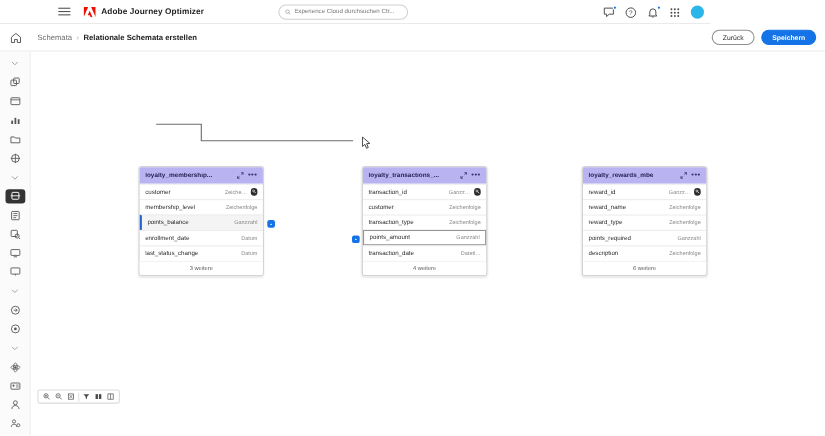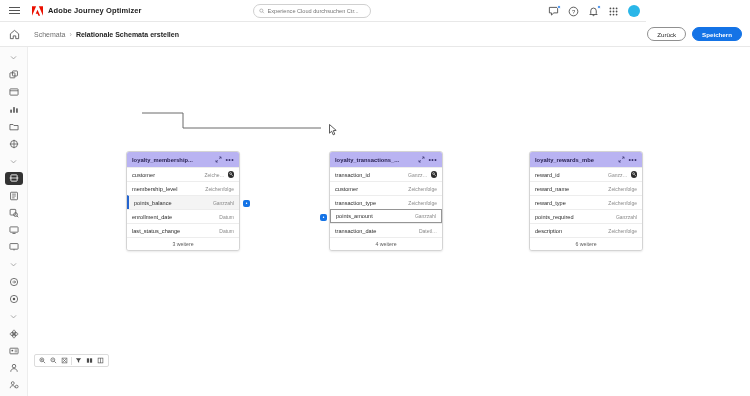--- a/index.html
+++ b/index.html
@@ -8,21 +8,21 @@
     font-family: "Liberation Sans", sans-serif;
     background: #ffffff;
     overflow: hidden;
   }
   .app { position: relative; width: 750px; height: 396px; background:#fff; }
 
   
   .topbar {
     position: absolute; top:0; left:0; width:646px; height:22px;
     background:#fff; border-bottom:1px solid #e8e8e8;
-    display:flex; align-items:center;
+    display:flex; align-items:center;padding-left:44px;
   }
   .hamburger { width:28px; height:22px; display:flex; align-items:center; justify-content:center; cursor:pointer; }
   .hamburger span { display:block; width:11px; height:1px; background:#555; box-shadow:0 3px 0 #555, 0 -3px 0 #555; }
   .brand { display:flex; align-items:center; gap:5px; margin-left:4px; }
   .adobe-logo { width:11px; height:10px; display:block; }
   .brand-name { font-size:7.5px; color:#1c1c1c; font-weight:600; letter-spacing:0.1px; }
   .search-wrap {
     position:absolute; left:253px; top:4px; width:118px; height:14px;
     border:1px solid #d0d0d0; border-radius:8px; background:#fff;
     display:flex; align-items:center; padding:0 5px; gap:3px;

